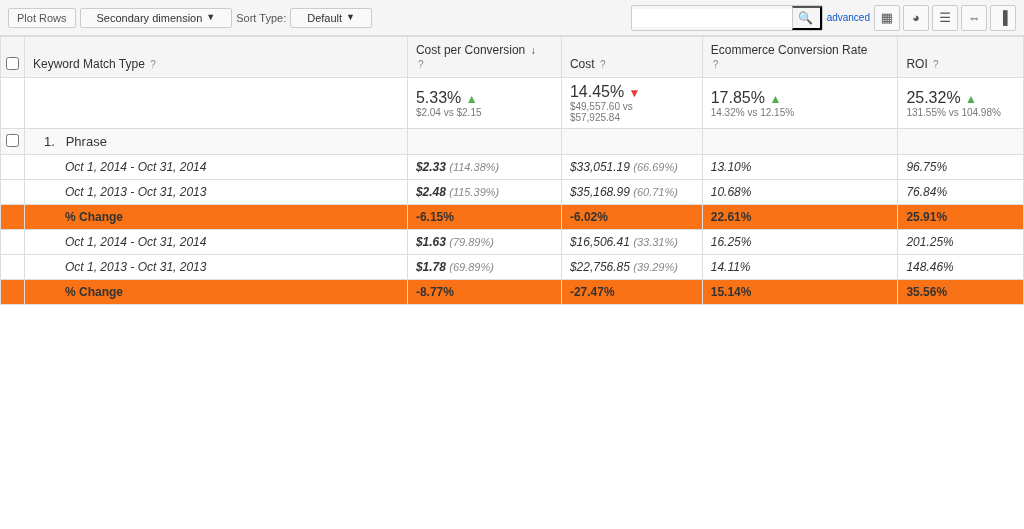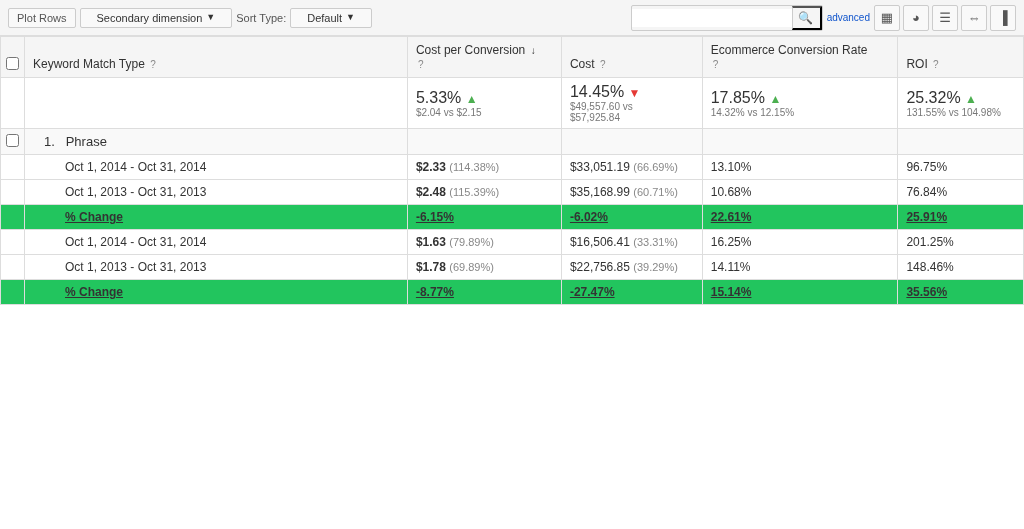--- a/index.html
+++ b/index.html
@@ -132,25 +132,25 @@
       font-weight: normal;
     }
     .group-header .group-name {
       font-size: 13px;
       color: #333;
       margin-left: 11px;
     }
     .date-row td {
       background: #fff;
       color: #333;
+      font-style: italic;
     }
     .change-row td {
-      background: #22c55e;
+      background: #f97316;
       font-weight: bold;
-      text-decoration: underline;
     }
     .change-row td.keyword-col {
       font-weight: bold;
       font-size: 12px;
     }
     .keyword-col {
       text-align: left;
       min-width: 340px;
     }
     .num-col {

